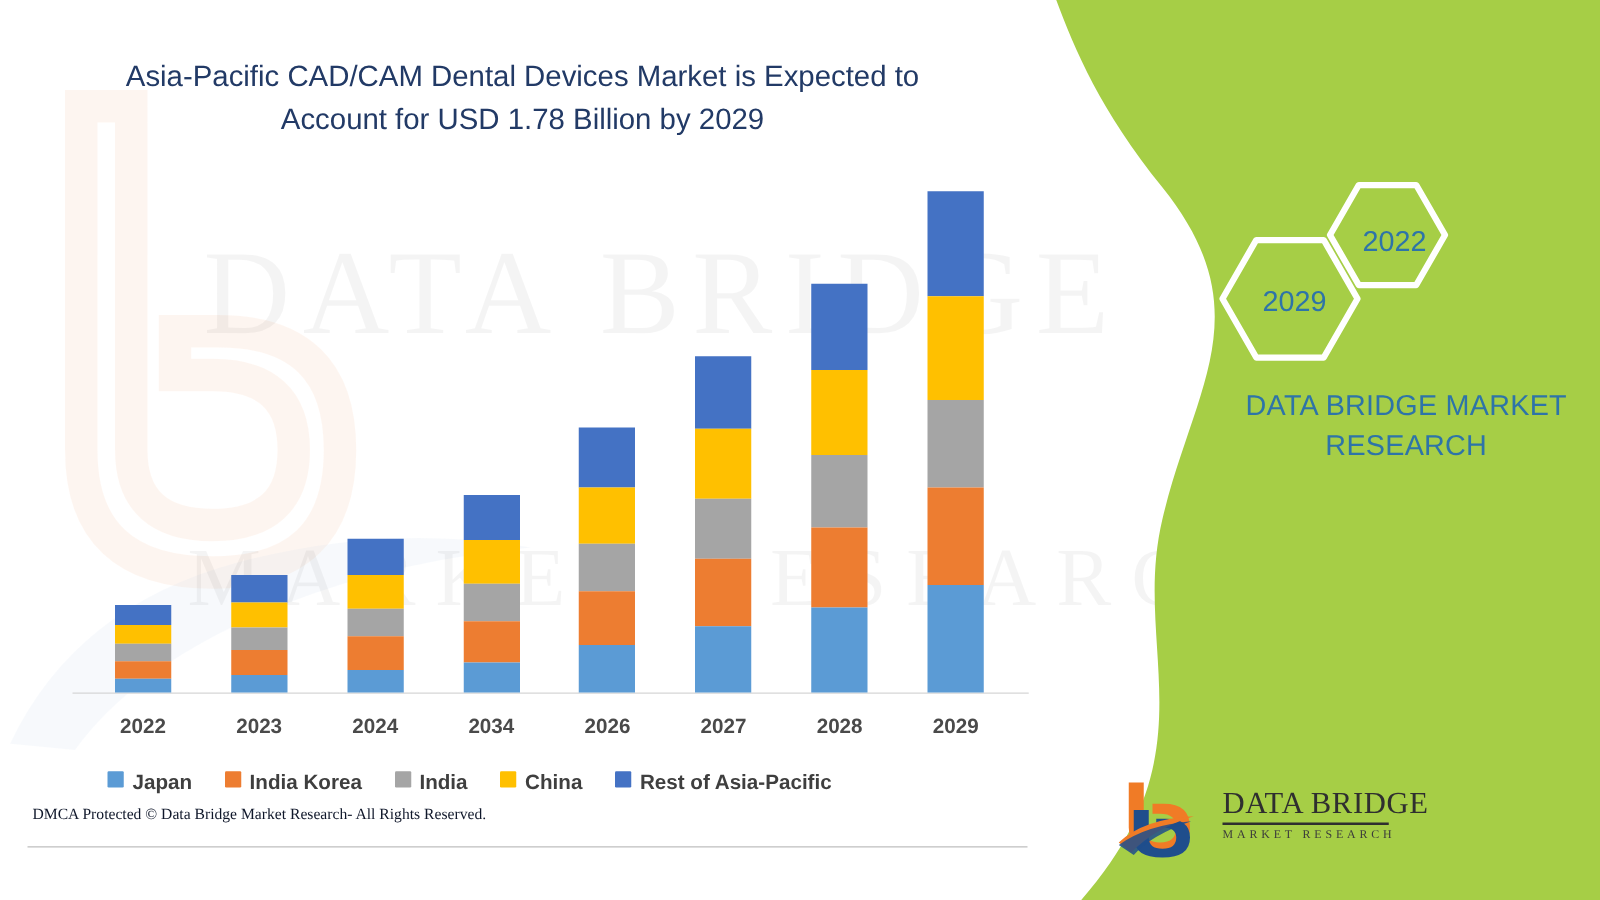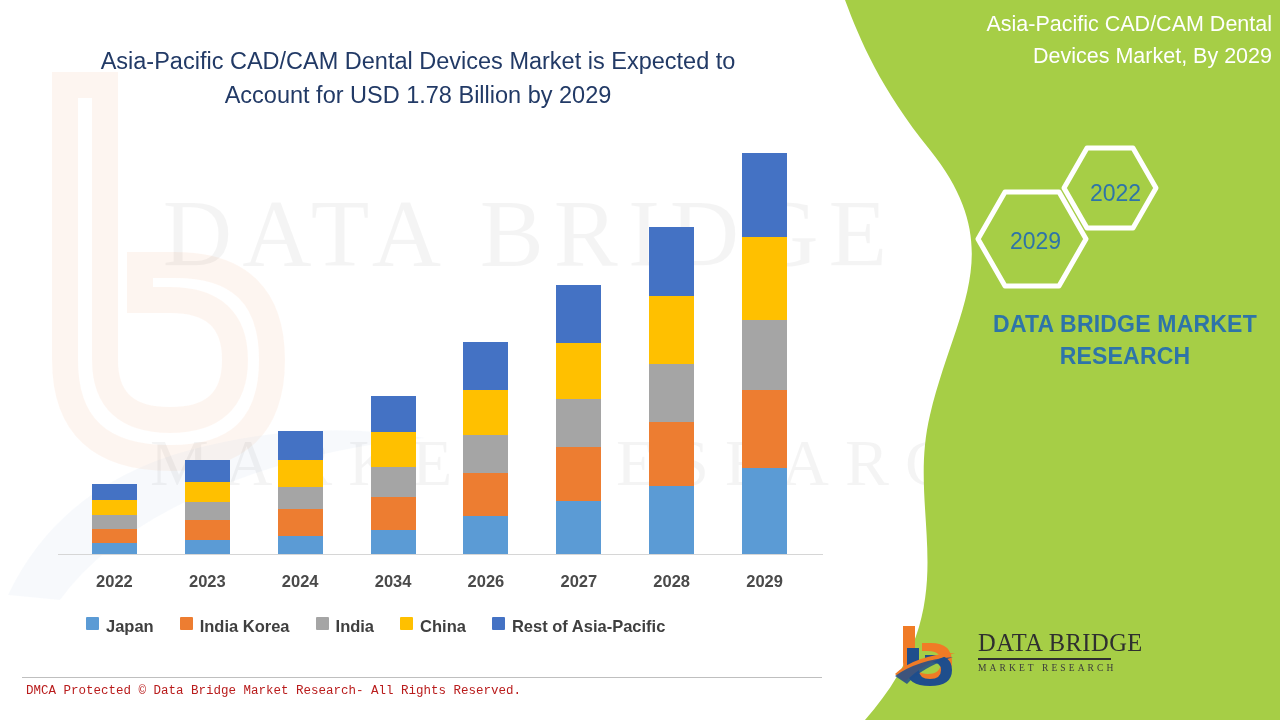--- a/index.html
+++ b/index.html
@@ -44,21 +44,21 @@
   .hexes{position:absolute;left:975px;top:140px;width:230px;height:150px;}
   .hex-year{
     position:absolute;color:#2E74A8;font-size:23px;font-weight:400;
   }
   .hex-2022{left:115px;top:40px;}
   .hex-2029{left:35px;top:88px;}
 
   .dbmr-name{
     position:absolute;left:975px;top:308px;width:300px;
     text-align:center;color:#2E74A8;
-    font-size:23px;line-height:32px;font-weight:700;letter-spacing:0.2px;
+    font-size:23px;line-height:32px;font-weight:400;letter-spacing:0.2px;
   }
 
   
   .logo{position:absolute;left:893px;top:620px;width:215px;height:70px;}
   .logo-mark{position:absolute;left:0;top:2px;width:78px;height:66px;}
   .logo-txt{position:absolute;left:85px;top:9px;width:135px;}
   .logo-main{
     font-family:"Liberation Serif", serif;
     font-size:24.5px;color:#2F2F2F;letter-spacing:0.5px;line-height:28px;
     white-space:nowrap;
@@ -94,23 +94,23 @@
     position:absolute;left:86px;top:617px;
     display:flex;align-items:center;gap:26px;
   }
   .leg-item{display:flex;gap:7px;}
   .leg-swatch{width:13px;height:13px;border-radius:1px;display:inline-block;}
   .leg-label{font-size:16.5px;font-weight:700;color:#3f3f3f;white-space:nowrap;}
 
   
   .footer-rule{position:absolute;left:22px;top:677px;width:800px;height:1px;background:#bfbfbf;}
   .foot-left{
-    position:absolute;left:26px;top:684px;
-    font-family:Liberation Mono, monospace;
-    font-size:12.5px;color:#b91c1c;white-space:nowrap;
+    position:absolute;left:26px;top:644px;
+    font-family:Liberation Serif, serif;
+    font-size:12.5px;color:#0f172a;white-space:nowrap;
   }
   .foot-right{
     position:absolute;left:461px;top:686px;
     font-family:"Liberation Serif", serif;
     font-size:12px;color:#202020;white-space:nowrap;
   }
 </style>
 </head>
 <body>
 
@@ -127,21 +127,20 @@
     <div class="wm-text2">MARKET RESEARCH</div>
   </div>
 
   <svg class="green-panel" viewBox="0 0 1280 720" preserveAspectRatio="none">
     <path d="M845 0 L1280 0 L1280 720 L865 720
              C 970 600, 905 520, 930 415
              C 955 310, 1010 250, 930 150
              C 880 88, 860 40, 845 0 Z" fill="#A6CE46"></path>
   </svg>
 
-  <div class="gp-title">Asia-Pacific CAD/CAM Dental Devices Market, By 2029</div>
 
   <div class="hexes">
     <svg width="230" height="150" viewBox="0 0 230 150">
       <polygon points="112,8 158,8 181,48 158,88 112,88 89,48" fill="none" stroke="#ffffff" stroke-width="5" stroke-linejoin="round"></polygon>
       <polygon points="30,52 84,52 111,99 84,146 30,146 3,99" fill="none" stroke="#ffffff" stroke-width="5" stroke-linejoin="round"></polygon>
     </svg>
     <div class="hex-year hex-2022">2022</div>
     <div class="hex-year hex-2029">2029</div>
   </div>
 

